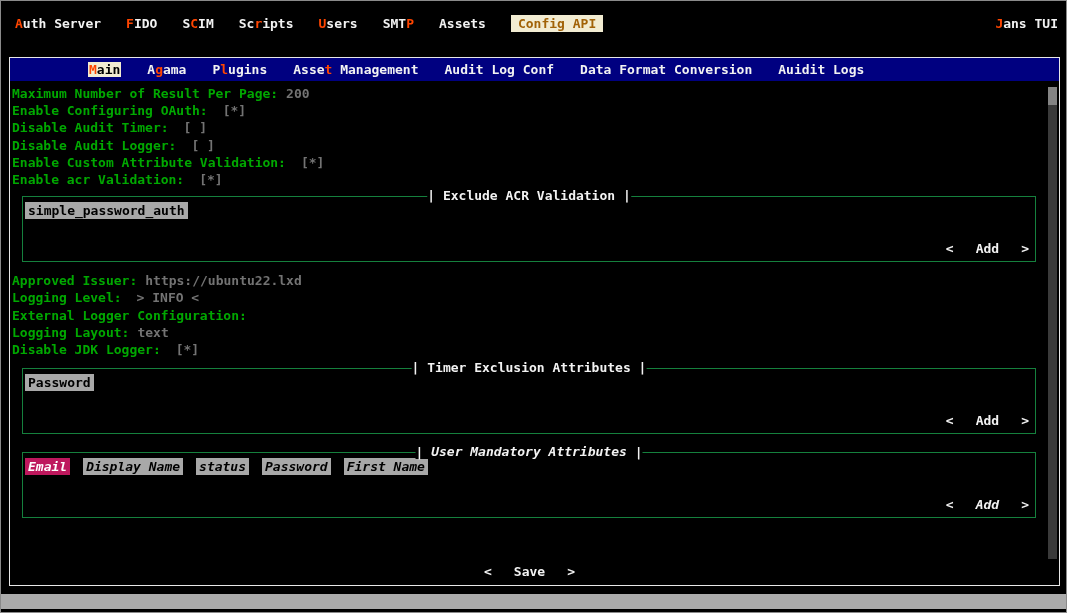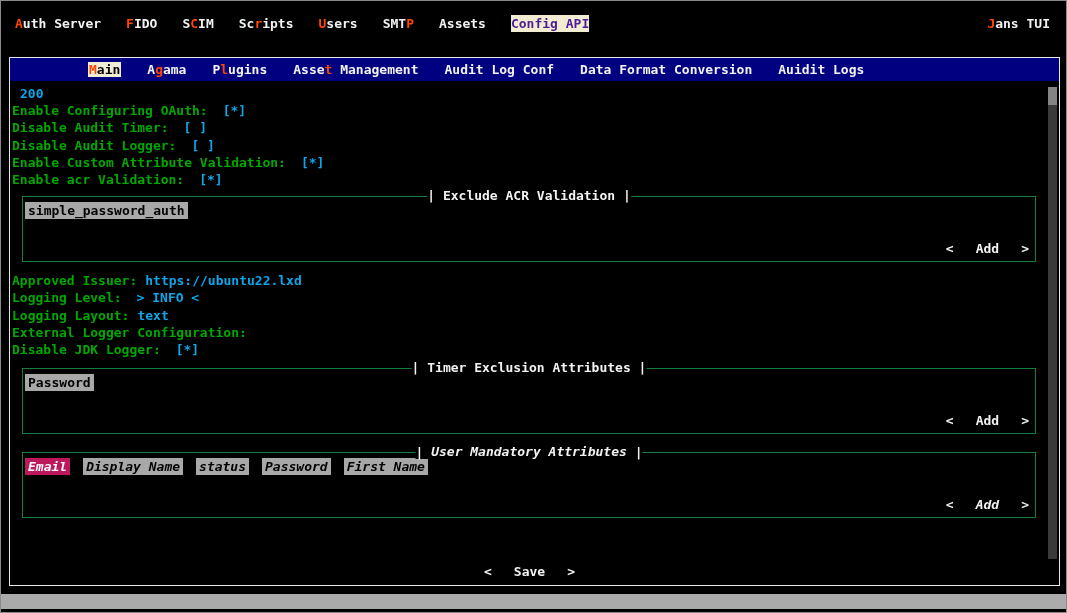--- a/index.html
+++ b/index.html
@@ -10,45 +10,45 @@
     box-sizing:border-box;
     position:relative;
     overflow:hidden;
     font-family:"DejaVu Sans Mono", monospace;
     font-size:13px;
     font-weight:bold;
     color:#f2f2f2;
   }
   
   .menubar{
-    position:absolute;top:0;left:0;right:8px;height:45px;
+    position:absolute;top:0;left:0;right:0;height:45px;
     display:flex;align-items:center;
     padding:0 8px 0 14px;gap:25px;
     background:#000;
   }
   .menu-item{white-space:pre;cursor:default;}
-  .menu-item.sel{background:#f2ecd2;color:#4c1d95;padding:1px 0;text-align:right;}
+  .menu-item.sel{background:#f2ecd2;color:#a16207;padding:1px 7px;text-align:right;}
   .hot{color:#ff4500;}
   .menu-brand{margin-left:auto;white-space:pre;text-align:right;}
   
   .panel{
     position:absolute;top:56px;left:8px;width:1051px;height:529px;
     border:1px solid #e8e8e8;box-sizing:border-box;background:#000;
   }
   .tabbar{
     background:#000080;height:23px;
     display:flex;align-items:center;
     padding-left:78px;gap:26px;white-space:pre;
   }
   .tab{cursor:default;}
   .tab.sel{background:#f2ecd2;color:#000;padding:0 1px;}
   .content{padding:4px 12px 0 2px;}
   .row{line-height:17.2px;display:flex;white-space:pre;}
   .lbl{color:#00a800;}
-  .val{color:#0ea5e9;margin-left:8px;text-align:right;}
+  .val{color:#737373;margin-left:8px;text-align:right;}
   .val.w2{margin-left:15px;}
   
   .groupbox{
     position:relative;
     border:1px solid #15803d;
     margin:8px 11px 0 10px;
     height:64px;
     box-sizing:content-box;
   }
   .groupbox.rows2{margin-top:10px;}
@@ -103,20 +103,21 @@
     <span class="tab"><span>P</span><span class="hot">l</span><span>ugins</span></span>
     <span class="tab"><span>Asse</span><span class="hot">t</span><span> Management</span></span>
     <span class="tab"><span>Audit Log Conf</span></span>
     <span class="tab"><span>Data Format Conversion</span></span>
     <span class="tab"><span>Auidit Logs</span></span>
   </div>
 
   <div class="content">
 
     <div class="row">
+      <span class="lbl">Maximum Number of Result Per Page:</span>
       <span class="val">200</span>
     </div>
     <div class="row">
       <span class="lbl">Enable Configuring OAuth:</span>
       <span class="val w2">[*]</span>
     </div>
     <div class="row">
       <span class="lbl">Disable Audit Timer:</span>
       <span class="val w2">[ ]</span>
     </div>
@@ -145,26 +146,26 @@
 
     <div class="row" style="margin-top:10px;">
       <span class="lbl">Approved Issuer:</span>
       <span class="val">https://ubuntu22.lxd</span>
     </div>
     <div class="row">
       <span class="lbl">Logging Level:</span>
       <span class="val w2">&gt; INFO &lt;</span>
     </div>
     <div class="row">
+      <span class="lbl">External Logger Configuration:</span>
+      <span class="val"></span>
+    </div>
+    <div class="row">
       <span class="lbl">Logging Layout:</span>
       <span class="val">text</span>
-    </div>
-    <div class="row">
-      <span class="lbl">External Logger Configuration:</span>
-      <span class="val"></span>
     </div>
     <div class="row">
       <span class="lbl">Disable JDK Logger:</span>
       <span class="val w2">[*]</span>
     </div>
 
     <div class="groupbox rows2">
       <span class="box-title">| Timer Exclusion Attributes |</span>
       <div class="chips">
         <span class="chip">Password</span>

